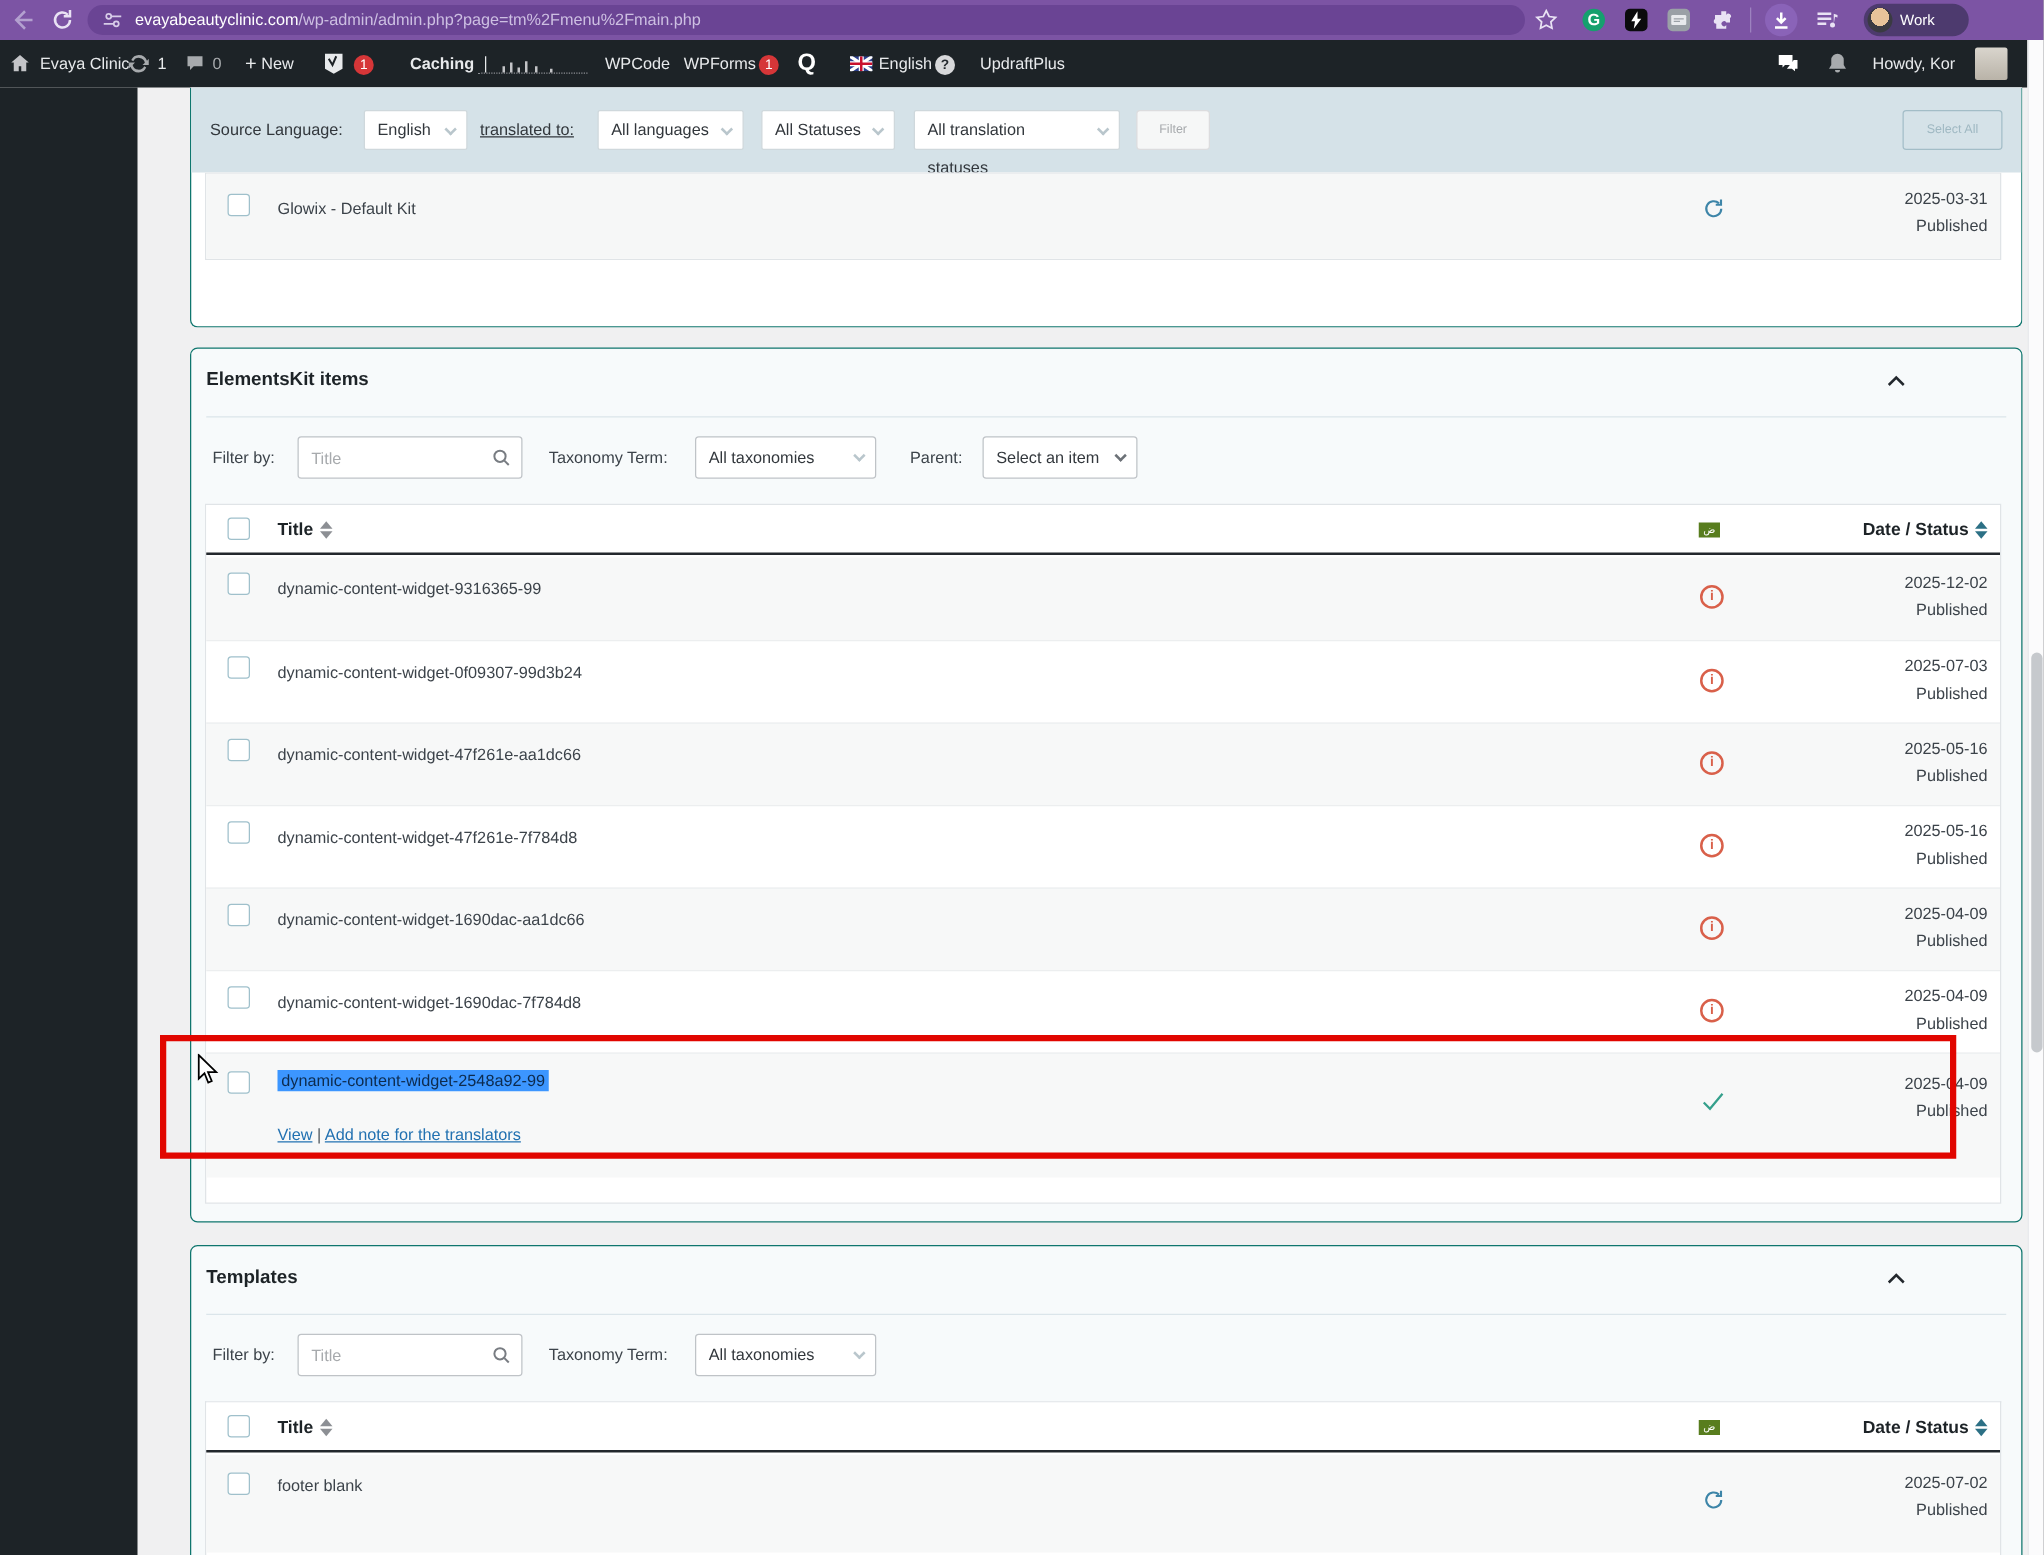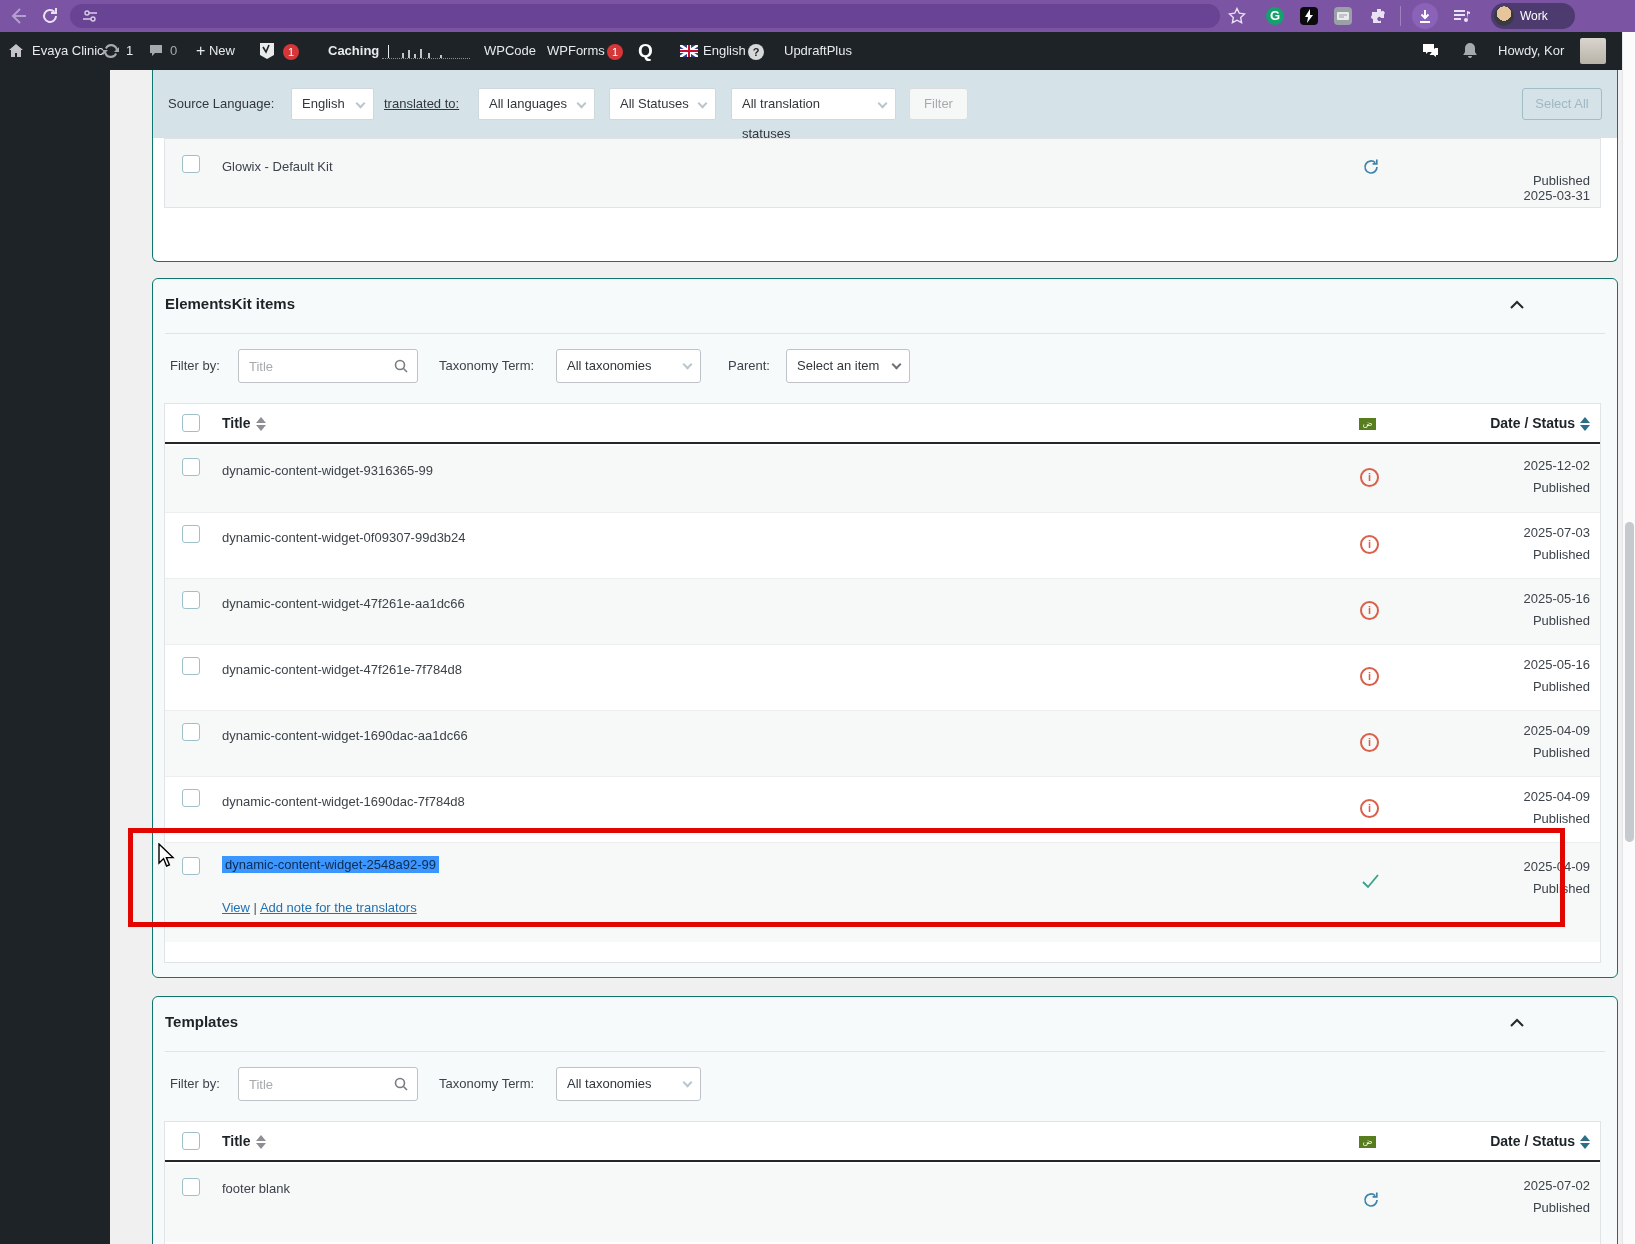--- a/index.html
+++ b/index.html
@@ -32,21 +32,21 @@
   .panel { position:absolute; left:152px; width:1466px; background:#f7fafb; border:1px solid #0f766e; border-radius:6px; }
   .panel-title { position:absolute; left:12px; top:16px; font-size:15px; font-weight:bold; color:#1d2327; }
   .panel-divider { position:absolute; left:12px; right:12px; height:1px; background:#dbe5ea; }
   .collapse-ic { position:absolute; right:92px; top:18px; width:16px; height:16px; color:#23282d; cursor:pointer; }
 
   
   .bluebar { position:absolute; left:0; top:0; width:100%; height:68px; background:#d5e2e8; }
   .bb-label { position:absolute; top:0; height:68px; line-height:68px; font-size:13px; color:#32373c; }
   .wpml-select { position:absolute; top:18px; height:32px; background:#fff; border:1px solid #cfd8dc; border-radius:2px; font-size:13px; color:#32373c; line-height:30px; padding:0 24px 0 10px; }
   .wpml-select .chev, .gray-select .chev { position:absolute; right:9px; top:11px; width:7px; height:7px; border-right:2px solid #b9c6cc; border-bottom:2px solid #b9c6cc; transform:rotate(45deg); }
-  .btn-muted { position:absolute; top:18px; height:32px; border-radius:3px; font-size:13px; text-align:center; line-height:30px; }
+  .btn-muted { position:absolute; top:18px; height:32px; border-radius:3px; font-size:10px; text-align:center; line-height:30px; }
 
   
   .data-table { position:absolute; left:11px; width:1437px; background:#fff; border:1px solid #e0e4e7; }
   .t-head { position:absolute; left:0; right:0; top:0; height:40px; border-bottom:2px solid #23282d; background:#fff; }
   .t-col { font-size:14px; font-weight:bold; color:#1d2327; }
   .t-row { position:absolute; left:0; right:0; border-top:1px solid #eceeef; background:#fff; }
   .t-row.alt { background:#f7f8f8; }
   .row-title { position:absolute; left:57px; font-size:13px; color:#3c434a; white-space:nowrap; }
   .cell-date { position:absolute; right:10px; font-size:13px; color:#3c434a; text-align:right; }
   .wp-checkbox { position:absolute; left:17px; width:18px; height:18px; appearance:none; -webkit-appearance:none; border:1px solid #9fc0cb; border-radius:3px; background:#fff; margin:0; }
@@ -96,20 +96,21 @@
         </svg>
     </span>
     <div class="url-pill">
       <span class="abs" style="left:12px;top:4px;width:16px;height:16px;color:#d7cce8;">
         <svg viewBox="0 0 16 16" width="16" height="16">
             <circle cx="5" cy="5" r="2" fill="none" stroke="currentColor" stroke-width="1.4"></circle>
             <path d="M7 5h8M1 11h8" stroke="currentColor" stroke-width="1.4"></path>
             <circle cx="11" cy="11" r="2" fill="none" stroke="currentColor" stroke-width="1.4"></circle>
           </svg>
       </span>
+      <span class="abs" style="left:38px;"><span class="domain">evayabeautyclinic.com</span><span class="path">/wp-admin/admin.php?page=tm%2Fmenu%2Fmain.php</span></span>
     </div>
     <span class="nav-ic" style="left:1228px;top:7px;width:18px;height:18px;">
       <svg viewBox="0 0 18 18" width="18" height="18">
           <path d="M9 1.5l2.3 4.7 5.2.7-3.8 3.6.9 5.1L9 13.2 4.4 15.6l.9-5.1L1.5 6.9l5.2-.7z" fill="none" stroke="currentColor" stroke-width="1.4"></path>
         </svg>
     </span>
     <span class="ext-ic" style="left:1266px;background:#15a06e;color:#fff;border-radius:50%;font-size:13px;font-weight:bold;text-align:center;line-height:18px;">G</span>
     <span class="ext-ic" style="left:1300px;background:#0b0b0d;">
       <svg viewBox="0 0 18 18" width="18" height="18">
           <path d="M10 2L5 10h3l-1 6 6-8h-3z" fill="#fff"></path>
@@ -233,21 +234,21 @@
     <div class="data-table" style="top:68px;height:70px;">
       <div class="t-row" style="top:0;height:68px;border-top:none;background:#f6f7f7;">
         <input type="checkbox" class="wp-checkbox" style="top: 16px;">
         <span class="row-title" style="top:20px;">Glowix - Default Kit</span>
         <span class="sync-ic" style="left:1196px;top:18px;">
           <svg viewBox="0 0 20 20" width="20" height="20">
               <path d="M16 10a6 6 0 1 1-1.8-4.3" fill="none" stroke="#3d85a8" stroke-width="1.7"></path>
               <path d="M15.8 2.6v4.2h-4.2" fill="none" stroke="#3d85a8" stroke-width="1.7"></path>
             </svg>
         </span>
-        <span class="cell-date" style="top:12px;margin-top:37px;">2025-03-31</span>
+        <span class="cell-date" style="top:12px;">2025-03-31</span>
         <span class="cell-date" style="top:34px;">Published</span>
       </div>
     </div>
   </div>
 
   <div class="panel" style="top:278px;height:700px;">
     <span class="panel-title">ElementsKit items</span>
     <span class="collapse-ic">
       <svg viewBox="0 0 16 16" width="16" height="16">
           <path d="M2 11l6-6 6 6" fill="none" stroke="currentColor" stroke-width="2"></path>

